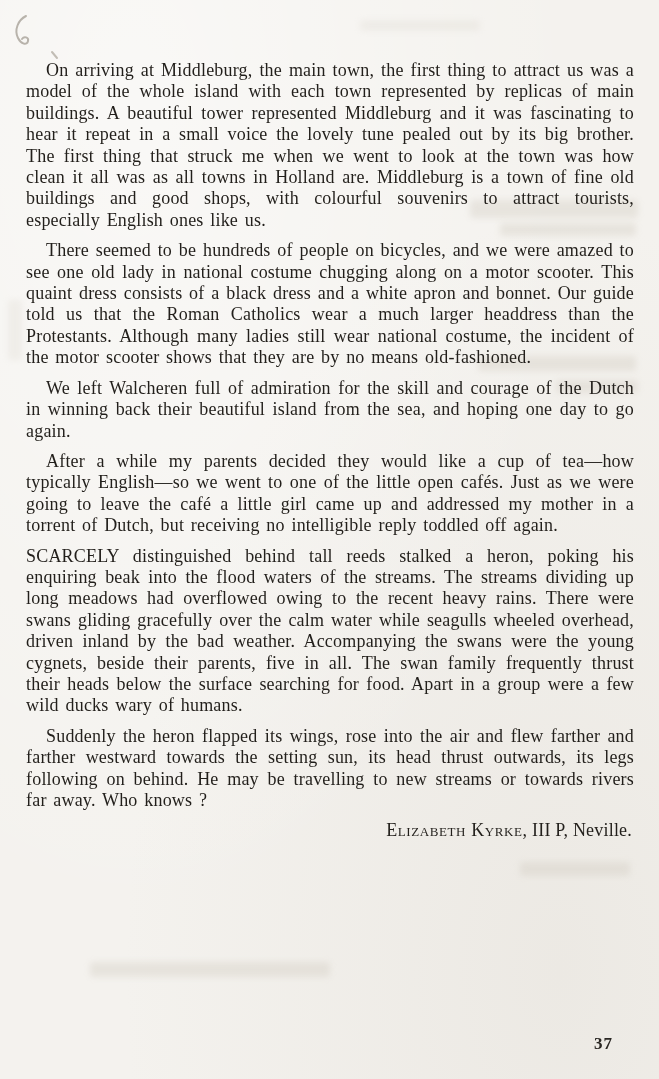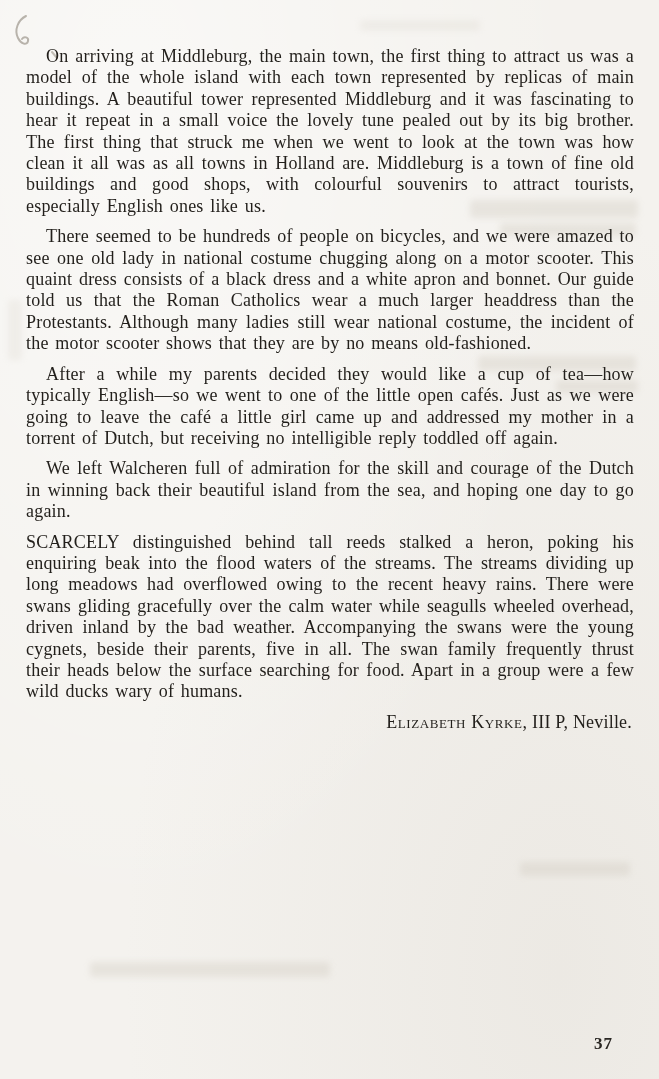--- a/index.html
+++ b/index.html
@@ -16,21 +16,21 @@
     background-image:
       radial-gradient(ellipse at 20% 10%, rgba(255,255,255,0.5), rgba(255,255,255,0) 60%),
       radial-gradient(ellipse at 85% 90%, rgba(212,206,196,0.25), rgba(212,206,196,0) 55%);
     color: #221f1b;
     font-family: "Liberation Serif", "DejaVu Serif", serif;
     overflow: hidden;
   }
   .content {
     position: absolute;
     left: 26px;
-    top: 46px;
+    top: 60px;
     width: 608px;
   }
   p.body-para {
     margin: 0 0 9px 0;
     font-size: 18px;
     line-height: 21.4px;
     text-align: justify;
     letter-spacing: 0.2px;
     word-spacing: 2px;
   }
@@ -96,23 +96,24 @@
   <div class="smudge" style="left:556px; top:380px; width:82px; height:13px;"></div>
   <div class="smudge" style="left:360px; top:20px; width:120px; height:11px; opacity:0.2;"></div>
   <div class="smudge" style="left:520px; top:862px; width:110px; height:14px;"></div>
   <div class="smudge" style="left:90px; top:962px; width:240px; height:15px;"></div>
   <div class="smudge" style="left:8px; top:300px; width:14px; height:60px; opacity:0.2;"></div>
 
   <div class="content">
 
     <p class="body-para indent">On arriving at Middleburg, the main town, the first thing to attract us was a model of the whole island with each town represented by replicas of main buildings. A beautiful tower represented Middleburg and it was fascinating to hear it repeat in a small voice the lovely tune pealed out by its big brother. The first thing that struck me when we went to look at the town was how clean it all was as all towns in Holland are. Middleburg is a town of fine old buildings and good shops, with colourful souvenirs to attract tourists, especially English ones like us.</p>
     <p class="body-para indent">There seemed to be hundreds of people on bicycles, and we were amazed to see one old lady in national costume chugging along on a motor scooter. This quaint dress consists of a black dress and a white apron and bonnet. Our guide told us that the Roman Catholics wear a much larger headdress than the Protestants. Although many ladies still wear national costume, the incident of the motor scooter shows that they are by no means old-fashioned.</p>
+    <p class="body-para indent">We left Walcheren full of admiration for the skill and courage of the Dutch in winning back their beautiful island from the sea, and hoping one day to go again.</p>
     <p class="body-para indent">After a while my parents decided they would like a cup of tea—how typically English—so we went to one of the little open cafés. Just as we were going to leave the café a little girl came up and addressed my mother in a torrent of Dutch, but receiving no intelligible reply toddled off again.</p>
-    <p class="body-para indent">We left Walcheren full of admiration for the skill and courage of the Dutch in winning back their beautiful island from the sea, and hoping one day to go again.</p>
 
     <p class="body-para no-indent">SCARCELY distinguished behind tall reeds stalked a heron, poking his enquiring beak into the flood waters of the streams. The streams dividing up long meadows had overflowed owing to the recent heavy rains. There were swans gliding gracefully over the calm water while seagulls wheeled overhead, driven inland by the bad weather. Accompanying the swans were the young cygnets, beside their parents, five in all. The swan family frequently thrust their heads below the surface searching for food. Apart in a group were a few wild ducks wary of humans.</p>
+    <p class="body-para indent">Suddenly the heron flapped its wings, rose into the air and flew farther and farther westward towards the setting sun, its head thrust outwards, its legs following on behind. He may be travelling to new streams or towards rivers far away. Who knows ?</p>
     <p class="byline byline-block"><span class="sc">Elizabeth Kyrke</span><span>, III P, Neville.</span></p>
 
   </div>
 
   <div class="page-number">37</div>
 
 </div>
 
 </body></html>

